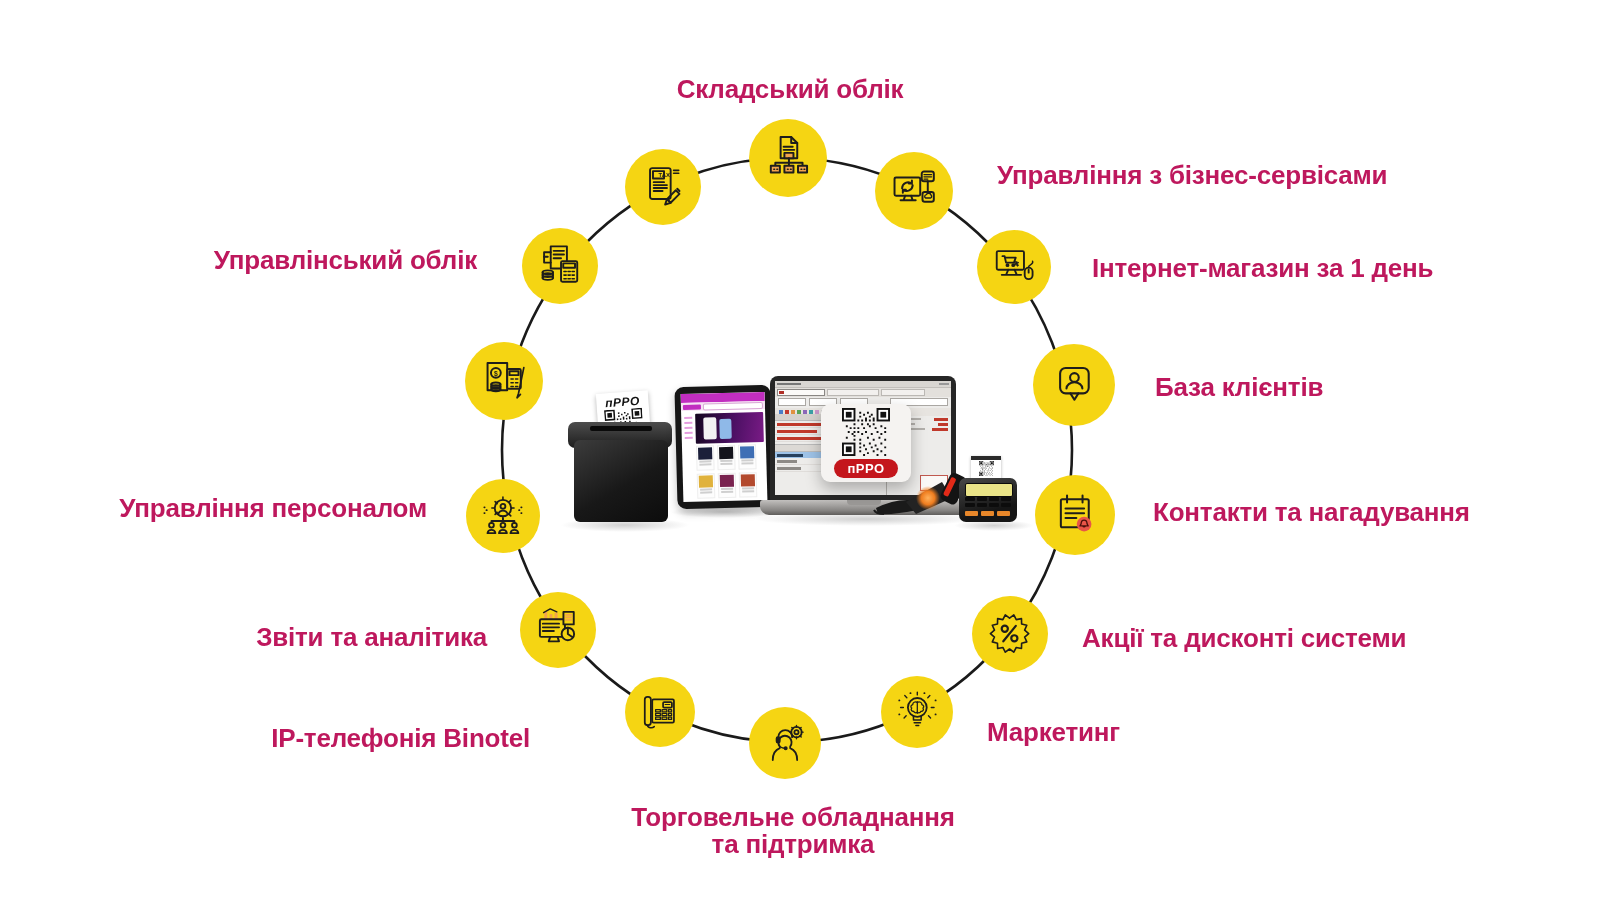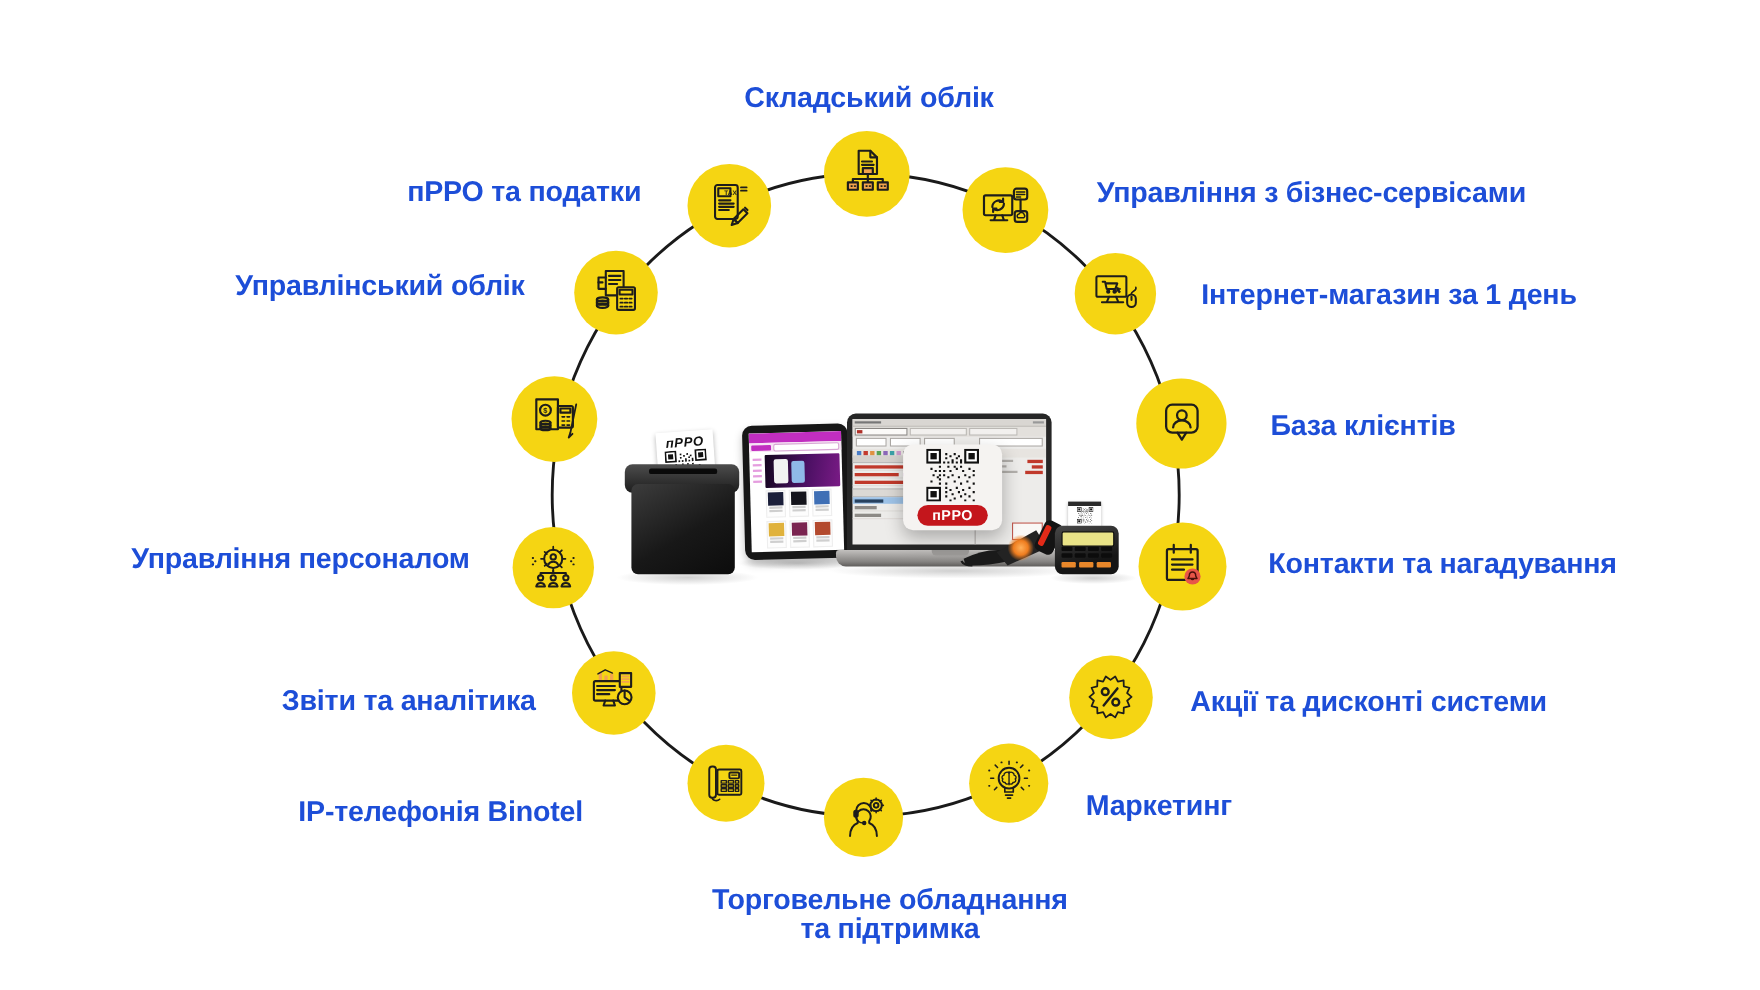--- a/index.html
+++ b/index.html
@@ -3,24 +3,24 @@
 <meta charset="utf-8">
 <style>
   html,body{margin:0;padding:0;background:#fff;}
   .stage{position:relative;width:1600px;height:900px;background:#fff;overflow:hidden;
          font-family:"Liberation Sans",sans-serif;}
   .ring{position:absolute;left:0;top:0;}
   .node{position:absolute;border-radius:50%;background:#F5D513;display:flex;
         align-items:center;justify-content:center;}
   .node svg{width:62%;height:62%;}
   .ic{stroke:#1e1d1b;stroke-width:2.6;fill:none;stroke-linecap:round;stroke-linejoin:round;}
-  .lbl{position:absolute;font-weight:700;font-size:26px;color:#1d4ed8;white-space:nowrap;
+  .lbl{position:absolute;font-weight:700;font-size:26px;color:#be185d;white-space:nowrap;
        transform:translateY(-50%);letter-spacing:-0.2px;}
   .lbl-c{transform:translate(-50%,-50%);}
-  .lbl-c2{transform:translateX(-50%);text-align:center;line-height:27px;margin-left:16px;}
+  .lbl-c2{transform:translateX(-50%);text-align:center;line-height:27px;}
   
   .devices{position:absolute;left:540px;top:360px;width:580px;height:185px;}
   .shadow{position:absolute;background:radial-gradient(ellipse at center,rgba(40,40,40,.22),rgba(0,0,0,0) 70%);}
   
   .prn-top{position:absolute;left:28px;top:62px;width:104px;height:26px;border-radius:7px;
            background:linear-gradient(180deg,#4d4d4d,#1d1d1d);}
   .prn-body{position:absolute;left:34px;top:80px;width:94px;height:82px;border-radius:6px;
             background:linear-gradient(150deg,#3c3c3c 0%,#181818 55%,#0c0c0c 100%);}
   .prn-slot{position:absolute;left:50px;top:66px;width:62px;height:5px;background:#0a0a0a;border-radius:2px;}
   .receipt{position:absolute;left:58px;top:32px;width:52px;height:64px;background:#fff;
@@ -338,21 +338,20 @@
         <path d="M22 31c0 6 5.5 8 9 8" stroke-width="2"></path>
         <circle cx="32.5" cy="39" r="1.6" fill="#1e1d1b"></circle>
         <circle cx="48" cy="16" r="7.5"></circle>
           <circle cx="48" cy="16" r="3"></circle>
         <path d="M48 6.5v2.5M48 23v2.5M38.5 16H41M55 16h2.5M41.3 9.3l1.8 1.8M53 21l1.8 1.8M54.7 9.3L52.9 11.1M43.1 21l-1.8 1.8" stroke-width="2"></path>
       </g>
     </svg>
   </div>
 
   <div class="lbl lbl-c" style="left:790px;top:89px">Складський облік</div>
-  <div class="lbl" style="right:1017px;top:174px">пРРО та податки</div>
   <div class="lbl" style="left:997px;top:175px">Управління з бізнес-сервісами</div>
   <div class="lbl" style="right:1123px;top:260px">Управлінський облік</div>
   <div class="lbl" style="left:1092px;top:268px">Інтернет-магазин за 1 день</div>
   <div class="lbl" style="left:1155px;top:387px">База клієнтів</div>
   <div class="lbl" style="right:1173px;top:508px">Управління персоналом</div>
   <div class="lbl" style="left:1153px;top:512px">Контакти та нагадування</div>
   <div class="lbl" style="left:1082px;top:638px">Акції та дисконті системи</div>
   <div class="lbl" style="right:1113px;top:637px">Звіти та аналітика</div>
   <div class="lbl" style="right:1070px;top:738px">IP-телефонія Binotel</div>
   <div class="lbl" style="left:987px;top:732px">Маркетинг</div>

